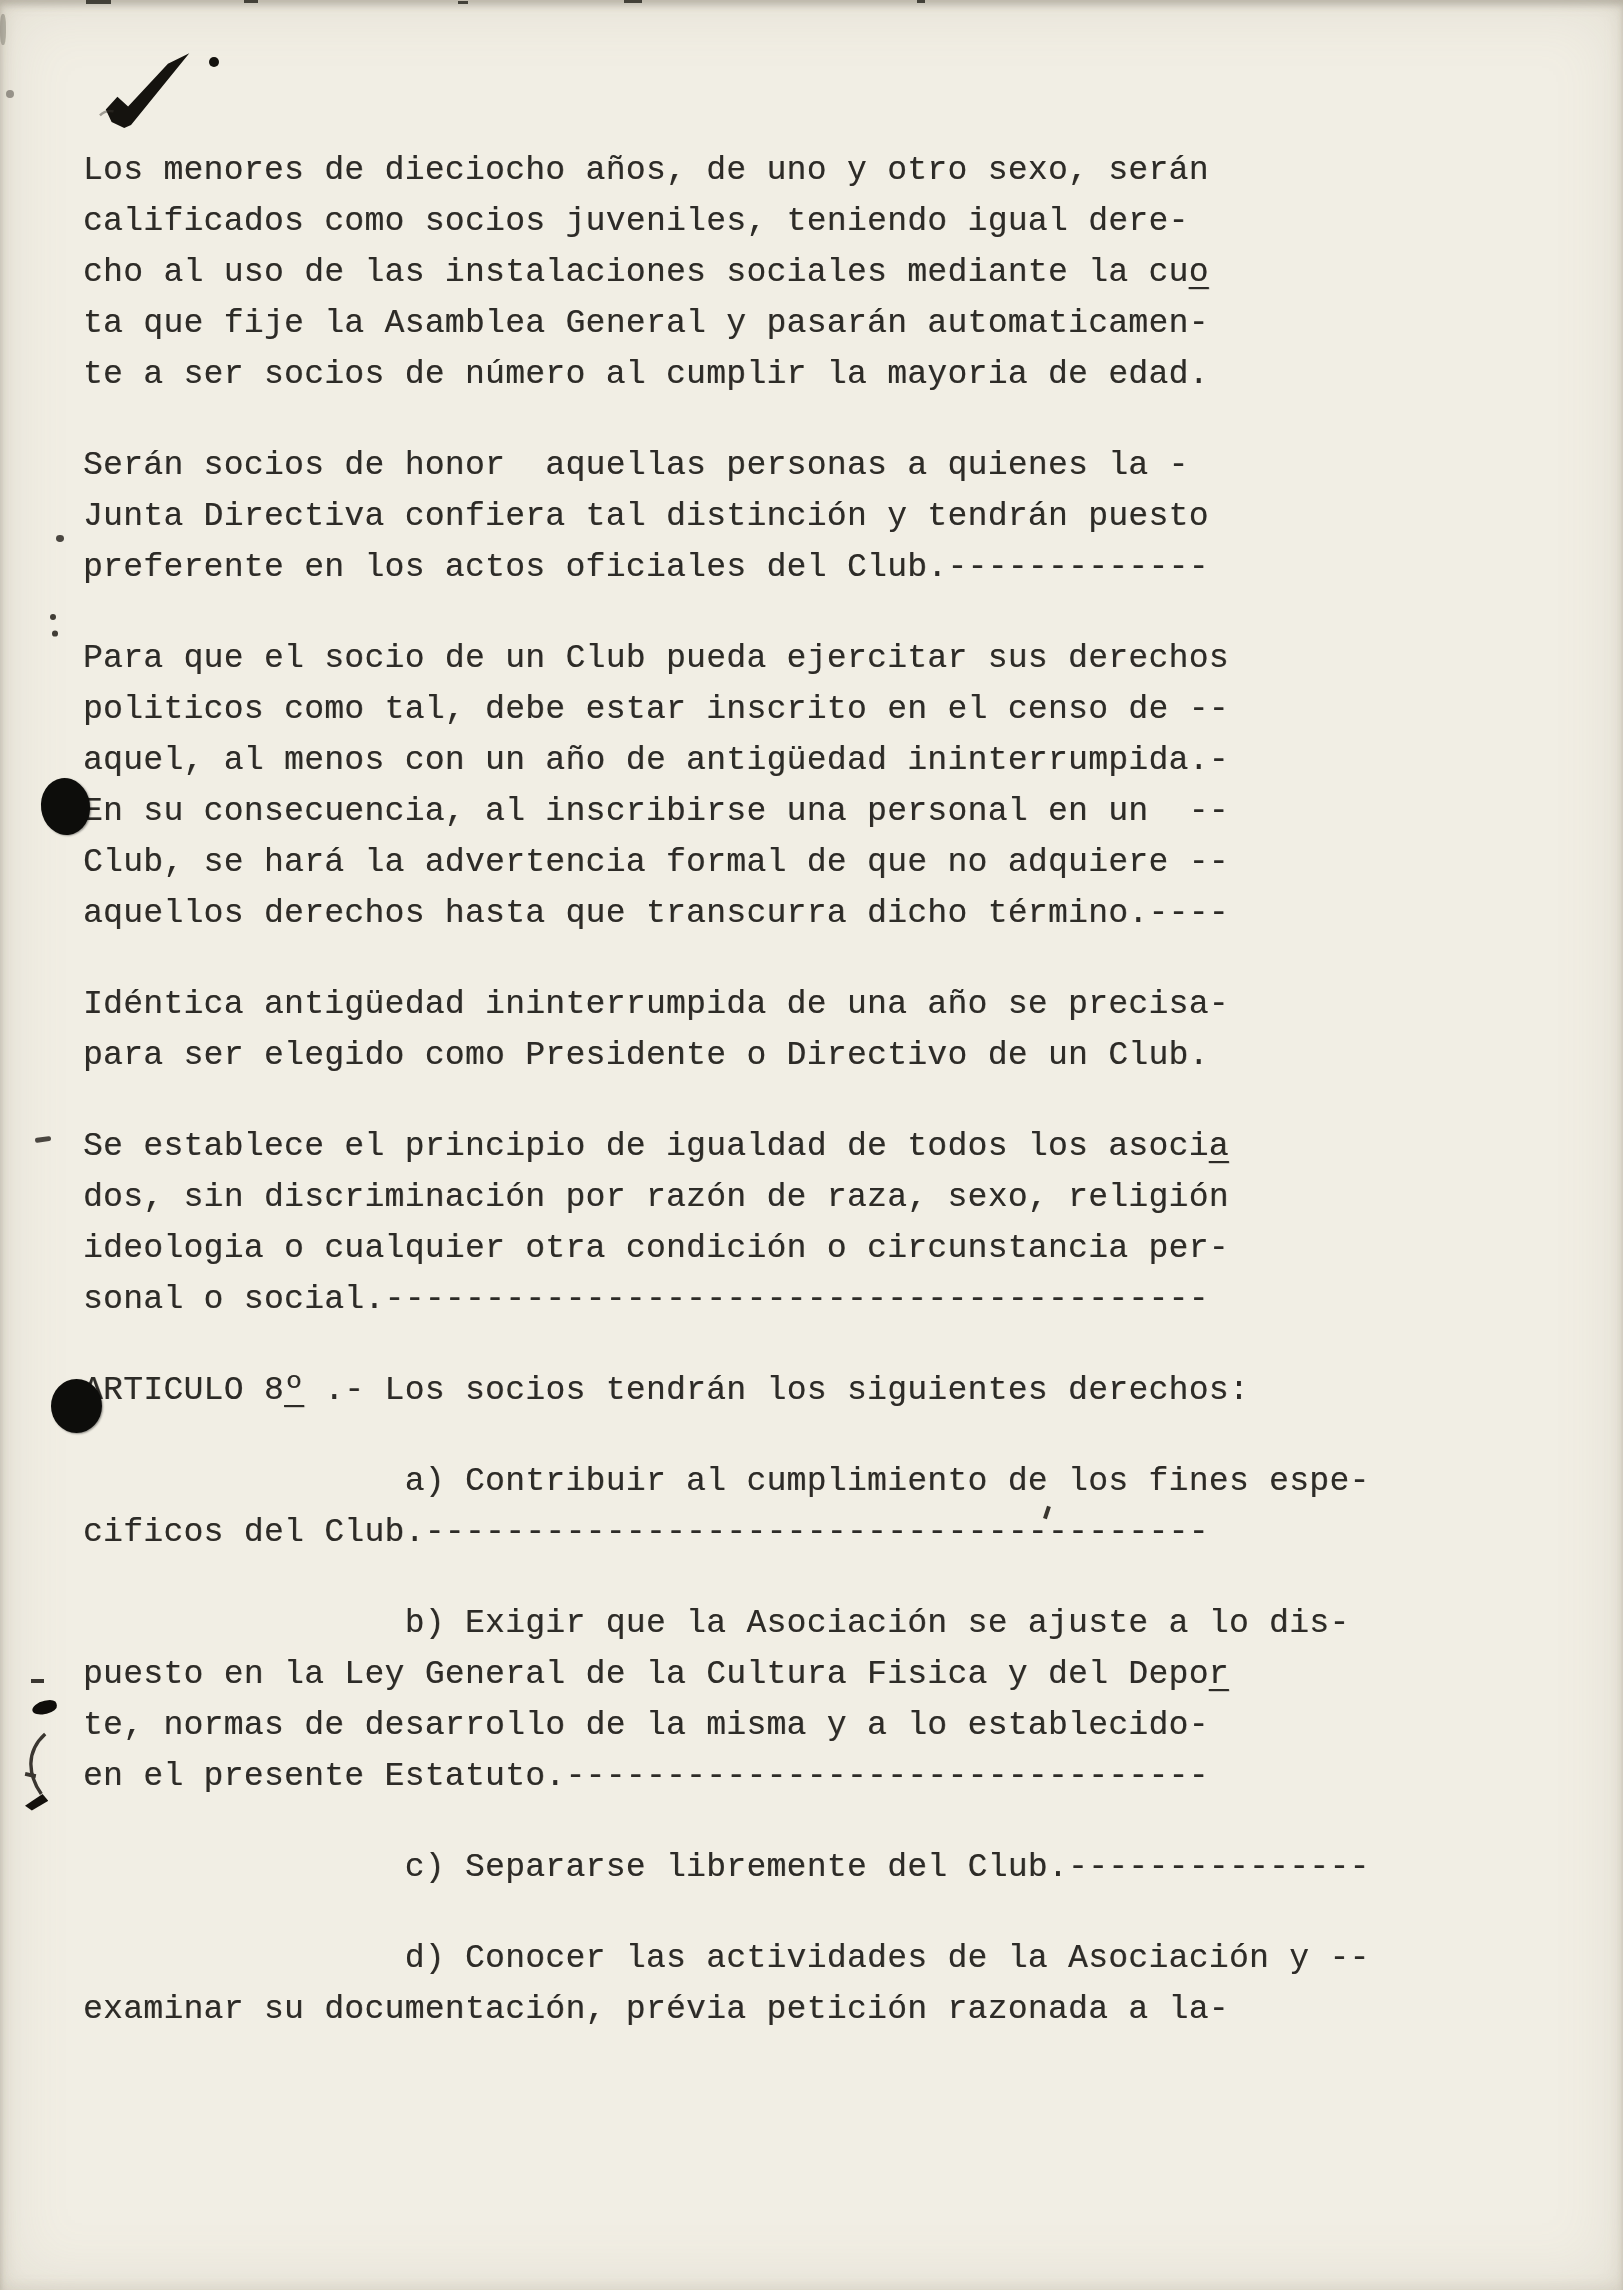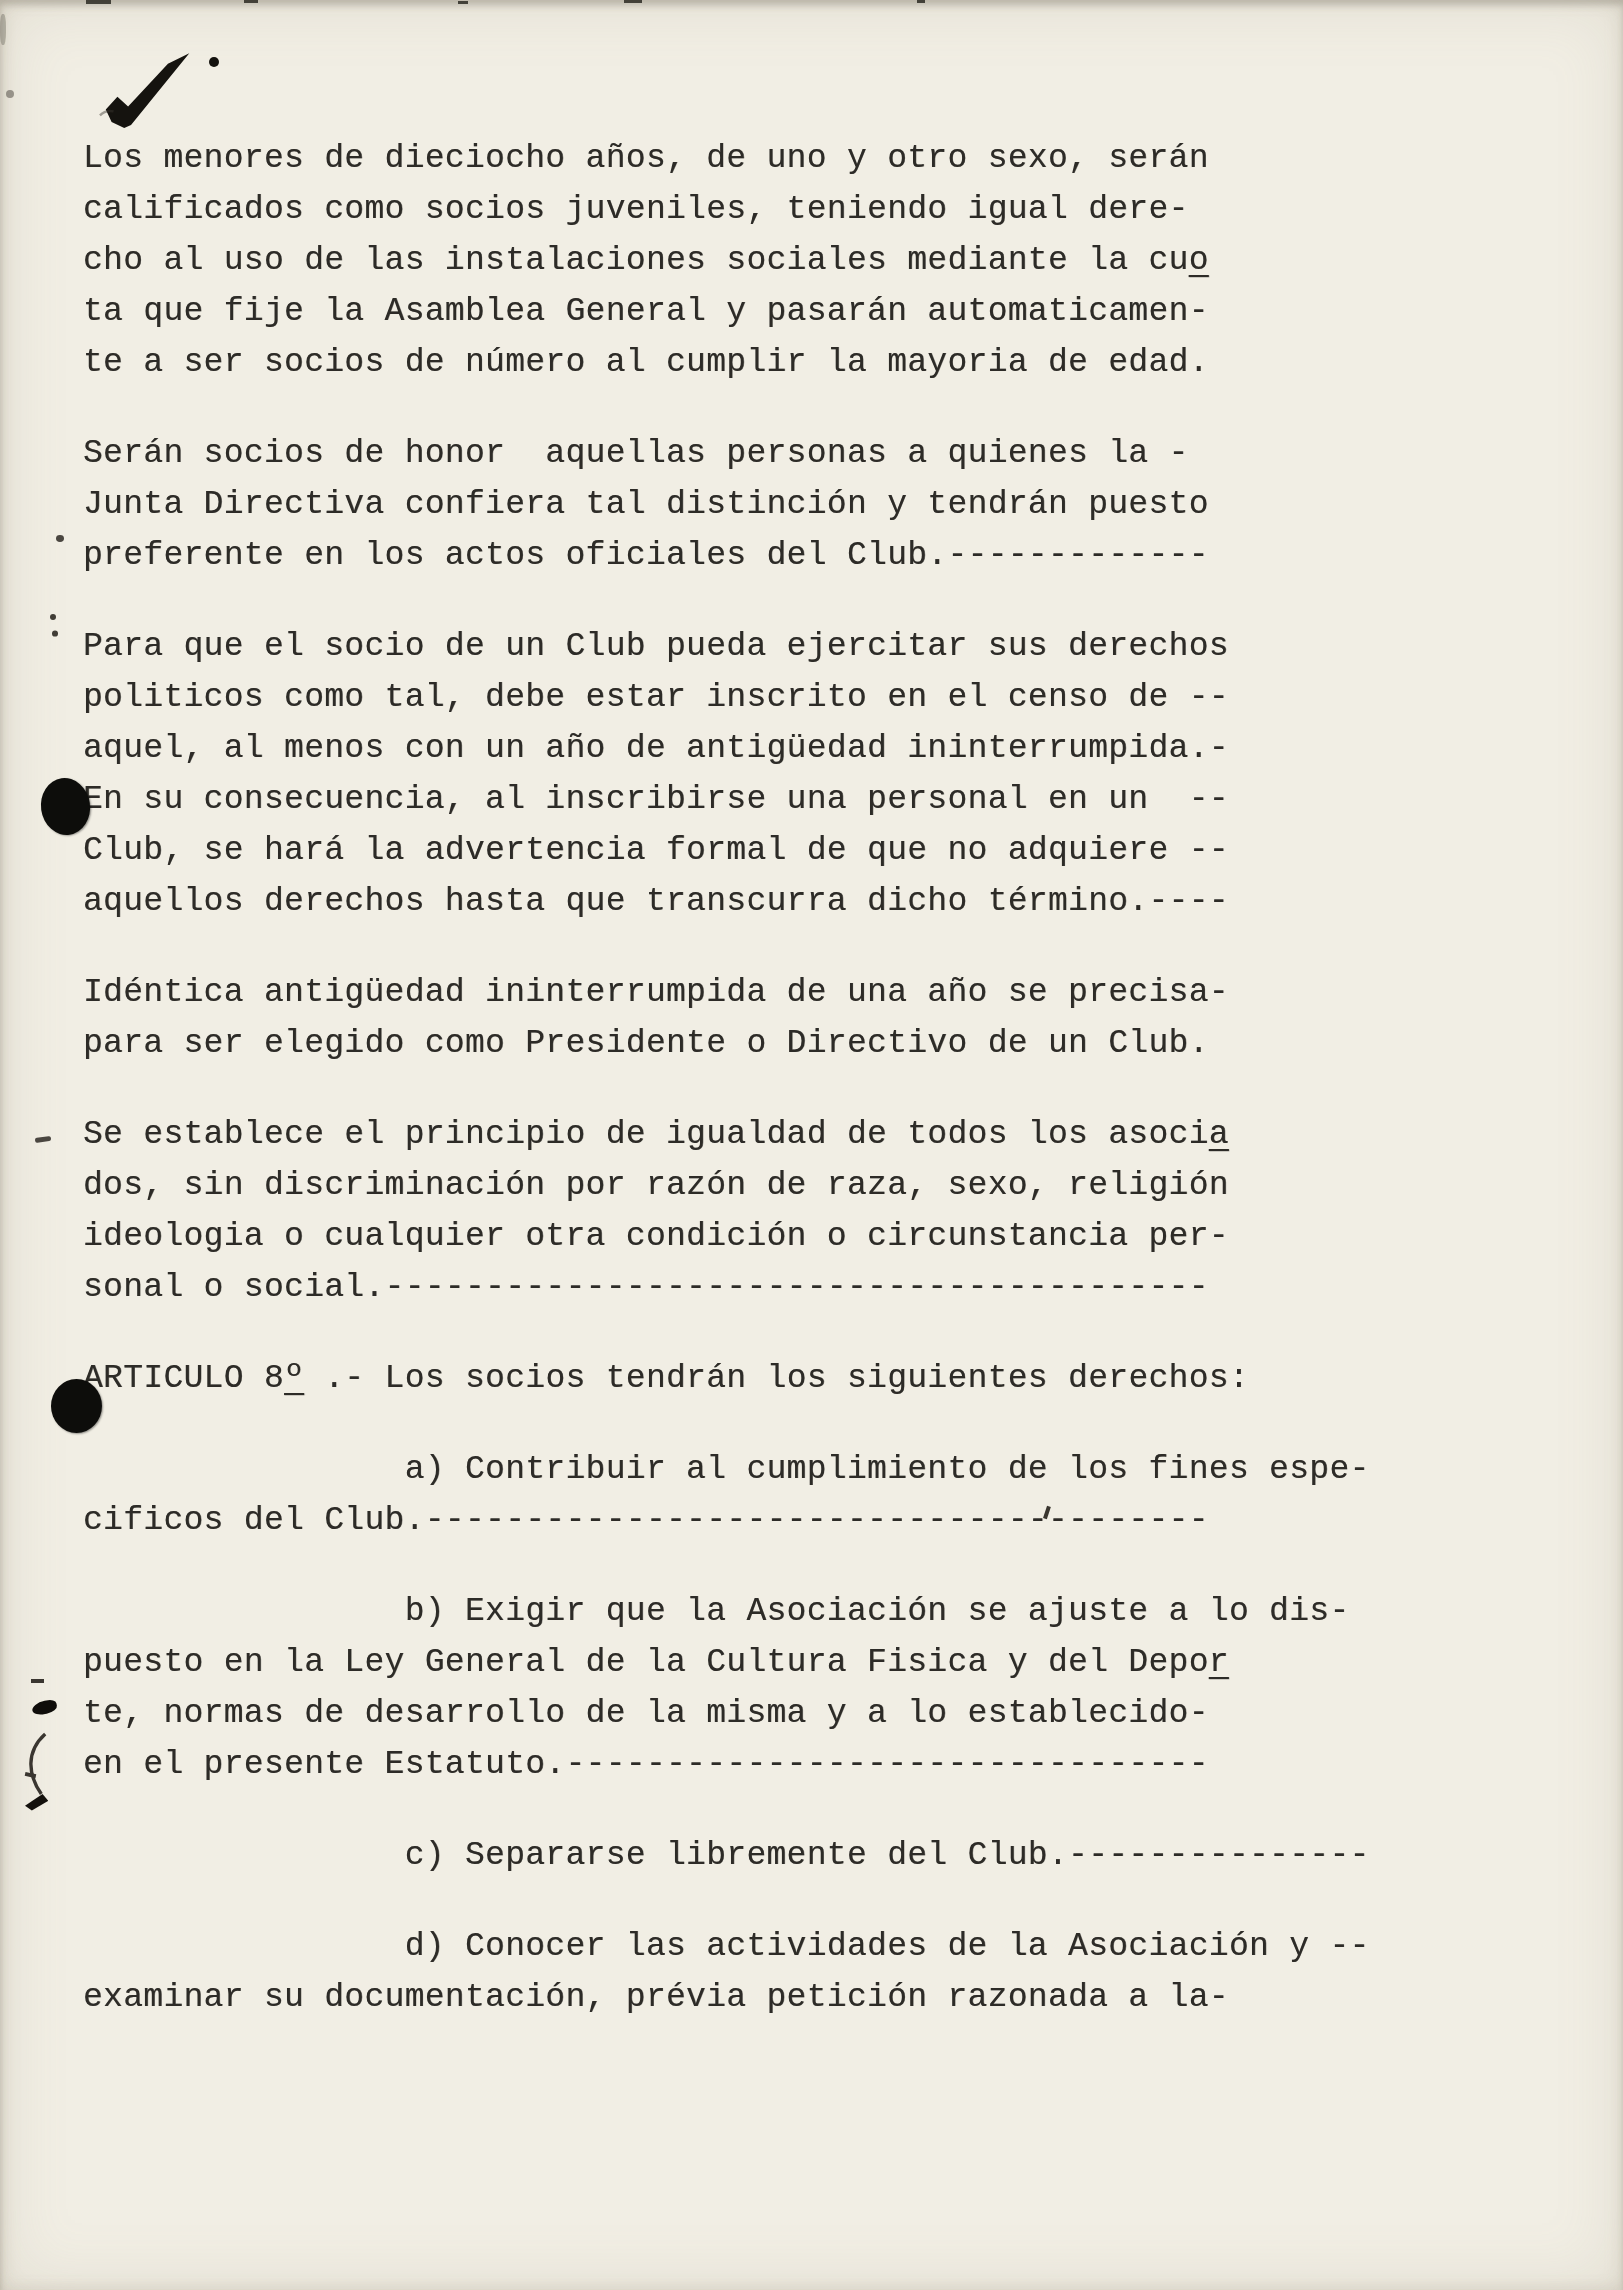--- a/index.html
+++ b/index.html
@@ -17,21 +17,21 @@
     font-family:"Liberation Mono","DejaVu Sans Mono",monospace;
   }
   .doc{
     position:absolute;left:83px;top:129px;
     font-size:33px;line-height:51px;
     letter-spacing:0.3px;
     color:#2d2b27;
     white-space:pre;
     text-shadow:0.4px 0.4px 0.6px rgba(45,43,39,0.5);
   }
-  .para{margin:4px 0 40px 0;}
+  .para{margin:16px 0 40px 0;}
   .line{height:51px;}
   .u{text-decoration:underline;text-decoration-thickness:2.4px;text-underline-offset:5.9px;}
   .artifact{position:absolute;}
   .dot{border-radius:50%;}
   .hole{background:#0d0d0b;border-radius:50%;box-shadow:1px 1px 2px rgba(0,0,0,0.4);}
   .speck{background:rgba(38,36,30,0.82);}
 </style>
 </head>
 <body>
 

